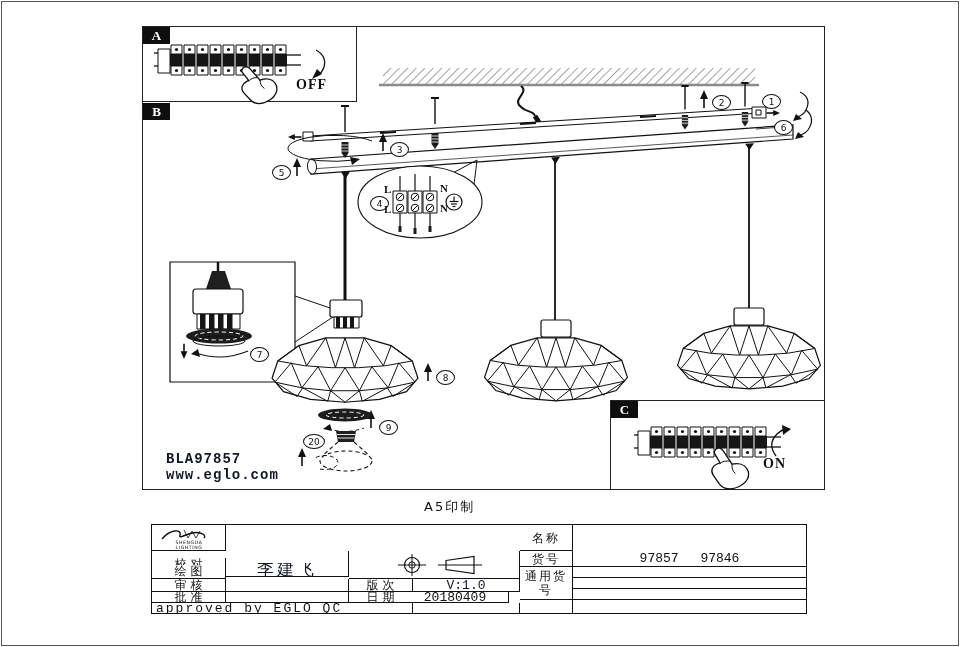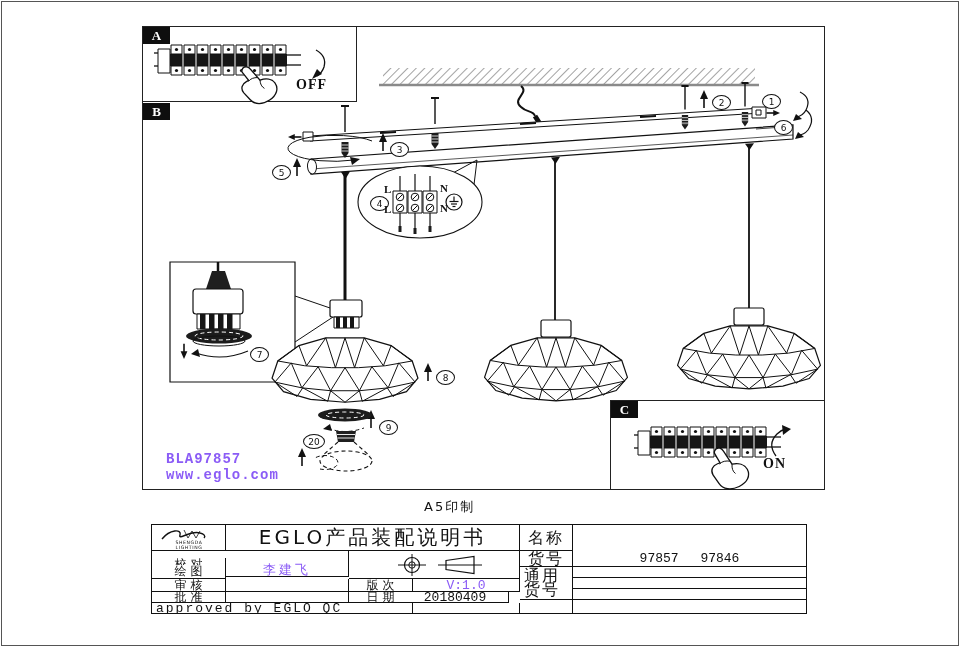--- a/index.html
+++ b/index.html
@@ -8,31 +8,31 @@
   .pageborder{position:absolute;left:1px;top:1px;width:956px;height:643px;border:1px solid #555}
   .frame{position:absolute;border:1px solid #222;background:transparent}
   .seclabel{position:absolute;width:27px;height:17px;background:#0e0e0e;color:#fff;
             font:bold 13px "Liberation Serif",serif;display:flex;align-items:center;justify-content:center}
   .callout{position:absolute;width:17px;height:13px;border:1px solid #111;border-radius:50%;
            background:#fff;font:9px "DejaVu Sans",sans-serif;display:flex;align-items:center;
            justify-content:center;z-index:5}
   .callout.wide{width:20px}
   .switchlbl{position:absolute;font:bold 14px "Liberation Serif",serif;letter-spacing:1px}
   .termlbl{position:absolute;font:bold 11px "Liberation Serif",serif;z-index:5}
-  .red{color:#8b5cf6}
+  .red{color:#0f172a}
   .wm{position:absolute;font:bold 14px "Liberation Mono",monospace;letter-spacing:1px;line-height:16px}
   .printnote{position:absolute;font:13px "DejaVu Sans",sans-serif;letter-spacing:2px}
   
   .tb{position:absolute;left:151px;top:524px;width:654px;height:88px;border:1.5px solid #111;box-sizing:content-box;background:#fff}
   .cell{position:absolute;border-right:1px solid #111;border-bottom:1px solid #111;box-sizing:border-box;
         display:flex;align-items:center;justify-content:center;overflow:hidden;background:#fff}
   .cell.noR{border-right:none}
   .cell.noB{border-bottom:none}
   .zh{font-size:12px;letter-spacing:4px;text-indent:4px;line-height:13px}
-  .zhsm{font-size:16px;letter-spacing:2px;line-height:14px;text-align:left}
+  .zhsm{font-size:12px;letter-spacing:2px;line-height:14px;text-align:center}
   .doctitle{font-size:20px;letter-spacing:3px;white-space:nowrap}
   .val{font-family:"Liberation Mono",monospace;font-size:13px}
   .valcn{font-size:13px;letter-spacing:2px}
   .approved{justify-content:flex-start;padding-left:4px;font:13px "Liberation Mono",monospace;letter-spacing:2px}
   svg{position:absolute;left:0;top:0}
   svg *{vector-effect:non-scaling-stroke}
 </style>
 </head>
 <body>
 
@@ -342,36 +342,35 @@
 <div class="tb">
 
   <div class="cell" style="left:0;top:0;width:74px;height:26px">
     <svg width="70" height="24" viewBox="0 0 70 24" style="position:static">
       <path d="M8,13 C16,3 28,3 26,9 C24,15 36,4 46,7 C50,8 52,10 50,12" fill="none" stroke="#111" stroke-width="1.4"></path>
       <path d="M30,4 L34,12 L38,5 L42,12 L46,5" fill="none" stroke="#111" stroke-width="0.8"></path>
       <text x="35" y="18" text-anchor="middle" font-size="4.6" letter-spacing="0.6" fill="#111">SHENGDA</text>
       <text x="35" y="23" text-anchor="middle" font-size="4.6" letter-spacing="0.6" fill="#111">LIGHTING</text>
     </svg>
   </div>
-  <div class="cell doctitle" style="left:74px;top:0;width:294px;height:26px">EGLO产品装配说明书</div>
 
   <div class="cell zh" style="left:0;top:33px;width:74px;height:14px">校对</div>
   <div class="cell" style="left:74px;top:26px;width:123px;height:14px"></div>
   <div class="cell" style="left:197px;top:26px;width:171px;height:28px">
     <svg width="160" height="26" viewBox="0 0 160 26" style="position:static">
       <circle cx="58" cy="13" r="7.5" fill="none" stroke="#111" stroke-width="1.2"></circle>
       <circle cx="58" cy="13" r="3.2" fill="none" stroke="#111" stroke-width="1"></circle>
       <line x1="44" y1="13" x2="72" y2="13" stroke="#111" stroke-width="1"></line>
       <line x1="58" y1="2" x2="58" y2="24" stroke="#111" stroke-width="1"></line>
       <polygon points="92,8.5 120,4.5 120,21.5 92,17.5" fill="none" stroke="#111" stroke-width="1.2"></polygon>
       <line x1="84" y1="13" x2="128" y2="13" stroke="#111" stroke-width="1"></line>
     </svg>
   </div>
   <div class="cell zh" style="left:0;top:40px;width:74px;height:14px">绘图</div>
-  <div class="cell red" style="left:74px;top:38px;width:123px;height:14px;font-size:13px;letter-spacing:3px">李建飞</div>
+  <div class="cell red" style="left:74px;top:38px;width:123px;height:14px;font-size:17px;letter-spacing:3px">李建飞</div>
 
   <div class="cell zh" style="left:0;top:54px;width:74px;height:13px">审核</div>
   <div class="cell" style="left:74px;top:54px;width:123px;height:13px"></div>
   <div class="cell zh" style="left:197px;top:54px;width:64px;height:13px">版次</div>
   <div class="cell val red" style="left:261px;top:54px;width:107px;height:13px">V:1.0</div>
 
   <div class="cell zh" style="left:0;top:67px;width:74px;height:11px">批准</div>
   <div class="cell" style="left:74px;top:67px;width:123px;height:11px"></div>
   <div class="cell zh" style="left:197px;top:67px;width:64px;height:11px">日期</div>
   <div class="cell val" style="left:250px;top:67px;width:107px;height:11px">20180409</div>

